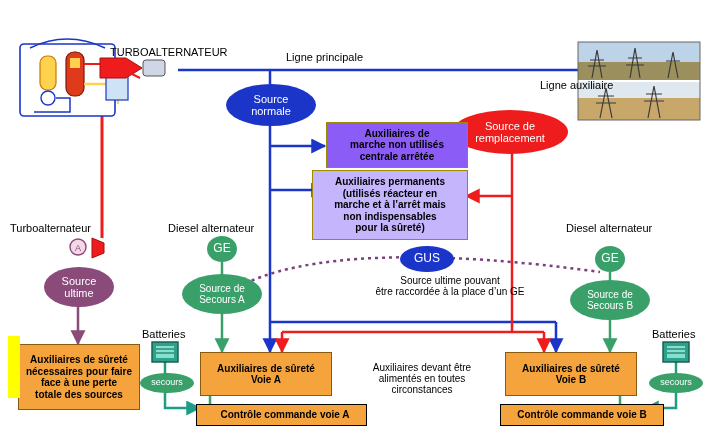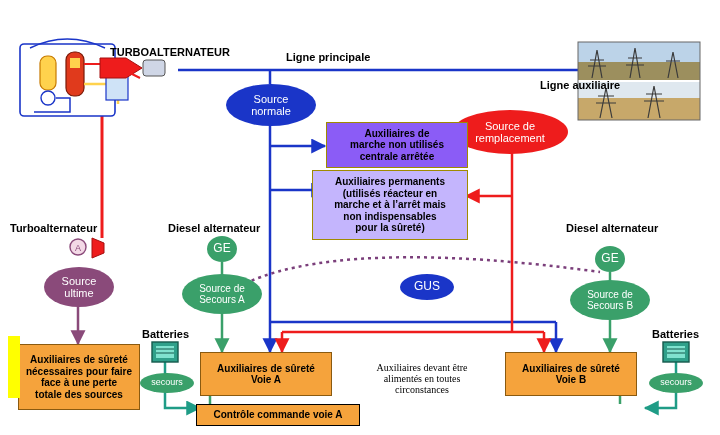--- a/index.html
+++ b/index.html
@@ -1,18 +1,18 @@
 <!DOCTYPE html>
 <html><head>
 <meta charset="utf-8">
 <style>
   html,body{margin:0;padding:0;background:#ffffff;}
   body{font-family:"Liberation Sans", sans-serif;}
   #stage{position:relative;width:720px;height:435px;background:#ffffff;overflow:hidden;}
-  .lbl{position:absolute;font-weight:bold;color:#000;line-height:1.1;}
+  .lbl{position:absolute;font-weight:normal;color:#000;line-height:1.1;}
   .ellipse{position:absolute;border-radius:50%;display:flex;align-items:center;justify-content:center;text-align:center;color:#fff;font-weight:normal;line-height:1.1;}
   .box{position:absolute;display:flex;align-items:center;justify-content:center;text-align:center;font-weight:bold;line-height:1.15;}
   .line{position:absolute;}
   svg{position:absolute;left:0;top:0;width:720px;height:435px;overflow:visible;}
 </style>
 </head>
 <body>
 
 <div id="stage">
 
@@ -151,22 +151,24 @@
   <div class="ellipse" style="left:207px;top:236px;width:30px;height:26px;background:#3aa06a;font-size:12px;">GE</div>
 
   <div class="ellipse" style="left:595px;top:246px;width:30px;height:26px;background:#3aa06a;font-size:12px;">GE</div>
 
   <div class="ellipse" style="left:182px;top:274px;width:80px;height:40px;background:#3aa06a;font-size:10px;white-space:pre-line;">Source de
 Secours A</div>
 
   <div class="ellipse" style="left:570px;top:280px;width:80px;height:40px;background:#3aa06a;font-size:10px;white-space:pre-line;">Source de
 Secours B</div>
 
-  <div class="ellipse" style="left:400px;top:246px;width:54px;height:26px;background:#1a35c8;font-size:12px;margin-top:28px;">GUS</div>
-
+  <div class="ellipse" style="left:400px;top:246px;width:54px;height:26px;background:#1a35c8;font-size:12px;">GUS</div>
+
+  <div class="lbl" style="left:340px;top:275px;width:220px;font-size:10px;text-align:center;white-space:pre-line;">Source ultime pouvant
+être raccordée à la place d’un GE</div>
 
   <div class="ellipse" style="left:140px;top:373px;width:54px;height:20px;background:#3aa06a;font-size:9px;">secours</div>
 
   <div class="ellipse" style="left:649px;top:373px;width:54px;height:20px;background:#3aa06a;font-size:9px;">secours</div>
 
   <div class="box" style="left:326px;top:122px;width:140px;height:44px;background:#8b5cf6;border:1px solid #a08a00;font-size:10px;white-space:pre-line;color:#000;">Auxiliaires de
 marche non utilisés
 centrale arrêtée</div>
 
   <div class="box" style="left:312px;top:170px;width:154px;height:68px;background:#c4b5fd;border:1px solid #a08a00;font-size:10px;white-space:pre-line;color:#000;">Auxiliaires permanents
@@ -180,20 +182,21 @@
 face à une perte
 totale des sources</div>
   <div class="line" style="left:8px;top:336px;width:12px;height:62px;background:#ffff00;"></div>
 
   <div class="box" style="left:200px;top:352px;width:130px;height:42px;background:#f5a33c;border:1px solid #8a5a10;font-size:10px;white-space:pre-line;color:#000;">Auxiliaires de sûreté
 Voie A</div>
 
   <div class="box" style="left:505px;top:352px;width:130px;height:42px;background:#f5a33c;border:1px solid #8a5a10;font-size:10px;white-space:pre-line;color:#000;">Auxiliaires de sûreté
 Voie B</div>
 
-  <div class="box" style="left:196px;top:404px;width:162px;height:20px;background:#f5a33c;border:1px solid #000;font-size:10px;color:#000;">Contrôle commande voie A</div>
-
-
-  <div class="lbl" style="left:352px;top:362px;width:140px;font-size:10px;text-align:center;font-weight:normal;white-space:pre-line;font-family:Liberation Serif, serif;">Auxiliaires devant être
+  <div class="box" style="left:196px;top:404px;width:162px;height:20px;background:#f5a33c;border:1px solid #000;font-size:10px;color:#000;padding-left:7px;">Contrôle commande voie A</div>
+
+  <div class="box" style="left:500px;top:404px;width:162px;height:20px;background:#f5a33c;border:1px solid #000;font-size:10px;color:#000;">Contrôle commande voie B</div>
+
+  <div class="lbl" style="left:352px;top:362px;width:140px;font-size:10px;text-align:center;font-weight:normal;white-space:pre-line;">Auxiliaires devant être
 alimentés en toutes
 circonstances</div>
 
 </div>
 
 </body></html>

